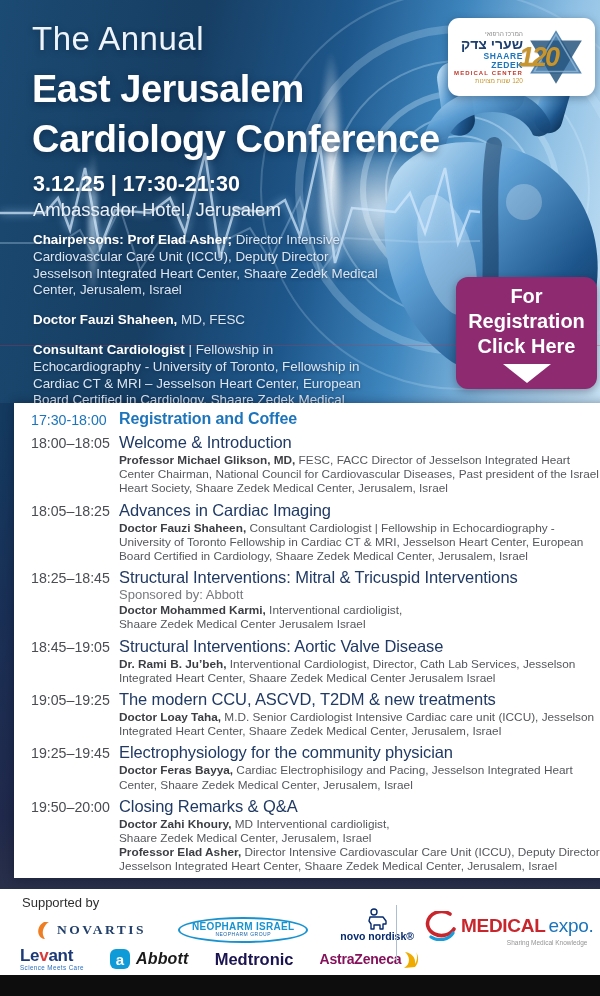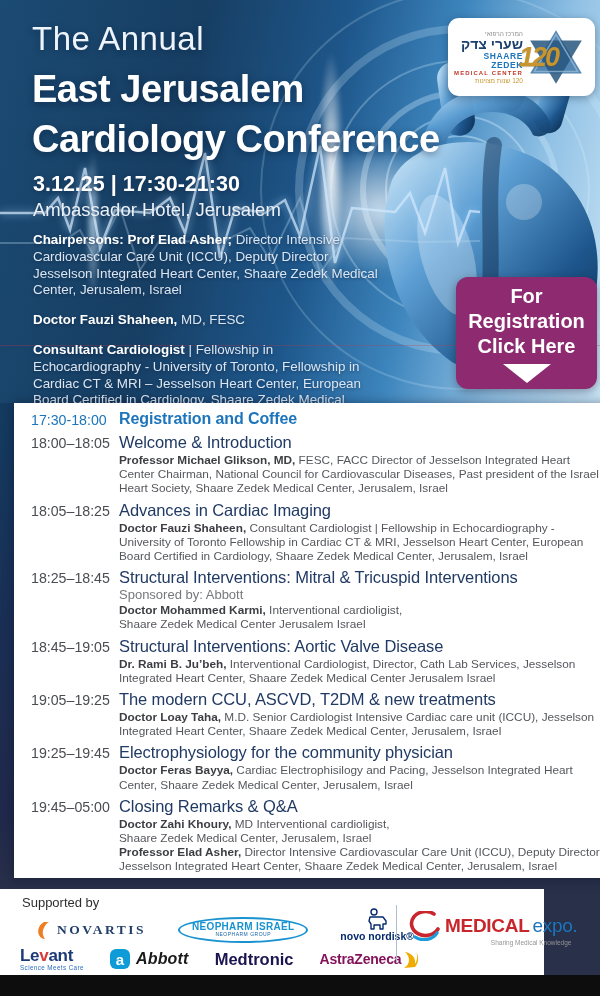--- a/index.html
+++ b/index.html
@@ -60,21 +60,21 @@
   .arow { display:grid; grid-template-columns:88px 1fr; padding:3px 8px 2px 17px; }
   .arow .time { font-size:14.2px; color:#4b4d52; padding-top:2px; }
   .arow.hl .time { color:#1c75bc; }
   .arow.hl .atitle { font-size:16px; font-weight:bold; color:#1c75bc; margin:0; }
   .atitle { font-size:16.5px; color:#213a64; margin:0 0 1px 0; letter-spacing:-.1px; }
   .sponsored { font-size:13px; color:#76787d; line-height:13px; margin:1px 0 2px; }
   .speaker { font-size:11.8px; line-height:14.2px; color:#55575c; }
   .speaker b { color:#3c3e43; }
 
   
-  .sponsors { position:absolute; left:0; top:889px; width:544px; height:86px; background:#fff; }
+  .sponsors { position:absolute; left:0; top:889px; width:600px; height:86px; background:#fff; }
   .supported { position:absolute; left:22px; top:6px; font-size:13px; color:#2e2e2e; }
   .srow { position:absolute; display:flex; align-items:center; }
   .srow1 { left:36px; top:28px; gap:32px; }
   .srow2 { left:20px; top:58px; gap:26px; }
   .vdiv { position:absolute; left:396px; top:16px; width:1px; height:58px; background:#aebdd0; }
 
   .novartis { display:flex; align-items:center; gap:6px; }
   .novartis .word { font-family:"Liberation Serif", serif; font-weight:bold; font-size:13.5px; letter-spacing:2.5px; color:#23406b; }
   .neopharm { border:2px solid #1893d0; border-radius:50%; padding:3px 12px 4px; text-align:center; line-height:1; }
   .neopharm .main { font-size:10px; font-weight:bold; color:#1893d0; letter-spacing:.3px; }
@@ -85,21 +85,21 @@
   .levant .main { font-size:17px; font-weight:bold; color:#1d3a78; letter-spacing:-.3px; }
   .levant .lv { color:#d93a3a; }
   .levant .sub { font-size:6.3px; color:#2a6ebb; letter-spacing:.4px; margin-top:1px; }
   .abbott { display:flex; align-items:center; gap:6px; }
   .abox { width:20px; height:20px; border-radius:6px; background:#0e9bd8; color:#fff; font-weight:bold; font-size:15px;
           display:flex; align-items:center; justify-content:center; }
   .abbott .word { font-size:16px; font-weight:bold; color:#1a1a1a; letter-spacing:.2px;font-style:italic; }
   .medtronic { font-size:16.5px; font-weight:bold; color:#1a1450; }
   .astra { display:flex; align-items:center; gap:1px; }
   .astra .word { font-size:14px; font-weight:bold; color:#85135b; letter-spacing:-.2px; }
-  .mx { position:absolute; left:408px; top:22px; display:flex; flex-direction:column; }
+  .mx { position:absolute; left:424px; top:22px; display:flex; flex-direction:column; }
   .mx-row { display:flex; align-items:center; gap:3px; }
   .mx1 { font-size:19px; font-weight:bold; color:#c9252c; letter-spacing:-.3px; }
   .mx2 { font-size:19px; color:#1b75bc; letter-spacing:-.3px; }
   .mx-tag { font-size:6.5px; color:#949494; align-self:flex-end; margin:-2px 6px 0 0; }
 
   .blackbar { position:absolute; left:0; top:975px; width:600px; height:21px; background:#0d0d0d; }
 </style>
 </head>
 <body>
 
@@ -229,21 +229,21 @@
           </div>
         </div>
         <div class="arow">
           <span class="time">19:25–19:45</span>
           <div>
             <div class="atitle">Electrophysiology for the community physician</div>
             <p class="speaker"><b>Doctor Feras Bayya,</b><span> Cardiac Electrophisilogy and Pacing, Jesselson Integrated Heart Center, Shaare Zedek Medical Center, Jerusalem, Israel</span></p>
           </div>
         </div>
         <div class="arow">
-          <span class="time">19:45–05:00</span>
+          <span class="time">19:50–20:00</span>
           <div>
             <div class="atitle">Closing Remarks &amp; Q&amp;A</div>
             <p class="speaker"><b>Doctor Zahi Khoury,</b><span> MD Interventional cardioligist,</span></p>
             <p class="speaker"><span>Shaare Zedek Medical Center, Jerusalem, Israel</span></p>
             <p class="speaker"><b>Professor Elad Asher,</b><span> Director Intensive Cardiovascular Care Unit (ICCU), Deputy Director Jesselson Integrated Heart Center, Shaare Zedek Medical Center, Jerusalem, Israel</span></p>
           </div>
         </div>
       </div>
   </main>
 

